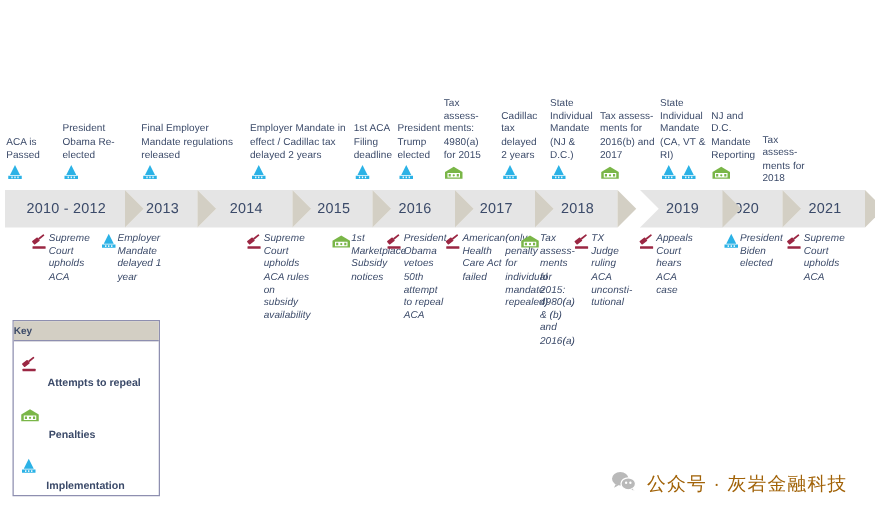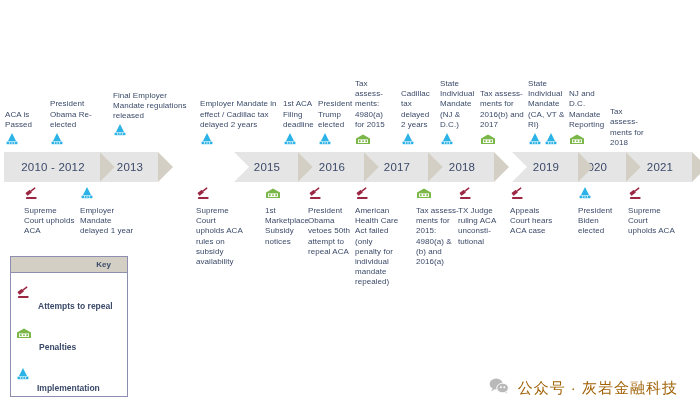--- a/index.html
+++ b/index.html
@@ -88,41 +88,42 @@
   }
   .events-top .ev {
     display: flex;
     flex-direction: column;
     justify-content: flex-end;
     height: 68px;
   }
   .events-top .ev-icons { margin-top: 2px; }
   .events-bottom .ev {
     display: flex;
-    flex-direction: column;
+    flex-direction: row;
     justify-content: flex-start;
+    font-style: italic;
   }
   .events-bottom .ev-icons { margin-bottom: 2px; }
 
   
   .icon { display: block; }
 
   
   #key-box {
     position: absolute;
     left: 10px;
     top: 256px;
     width: 118px;
     border: 1px solid #8e8fb0;
     background: #ffffff;
     box-sizing: border-box;
   }
   #key-header {
     background: #d3cfc4;
-    text-align: right;
+    text-align: left;
     font-size: 8px;
     font-weight: bold;
     color: #3b4a69;
     padding: 3px 16px 3px 0;
     border-bottom: 1px solid #8e8fb0;
   }
   .key-row {
     display: flex;
     align-items: center;
     gap: 7px;
@@ -153,20 +154,23 @@
 </head>
 <body>
 
 <div id="timeline-band">
     <div class="seg" style="left: 0px; width: 96px; z-index: 20;">
       <span class="seg-label">2010 - 2012</span>
     </div>
     <div class="seg notch" style="left: 96px; width: 58px; z-index: 19;">
       <span class="seg-label">2013</span>
     </div>
+    <div class="seg notch" style="left: 154px; width: 76px; z-index: 18;">
+      <span class="seg-label">2014</span>
+    </div>
     <div class="seg notch" style="left: 230px; width: 64px; z-index: 17;">
       <span class="seg-label">2015</span>
     </div>
     <div class="seg notch" style="left: 294px; width: 66px; z-index: 16;">
       <span class="seg-label">2016</span>
     </div>
     <div class="seg notch" style="left: 360px; width: 64px; z-index: 15;">
       <span class="seg-label">2017</span>
     </div>
     <div class="seg notch" style="left: 424px; width: 66px; z-index: 14;">
@@ -201,21 +205,21 @@
       <div class="ev-icons">
         <span class="icon"><svg width="14" height="14" viewBox="0 0 14 14">
             <path d="M7 1 L11 9 L3 9 Z" fill="#2bb2e6"></path>
             <rect x="1.6" y="9.6" width="10.8" height="2.6" fill="#2bb2e6"></rect>
             <rect x="4.1" y="10.2" width="1" height="1.4" fill="#ffffff"></rect>
             <rect x="6.5" y="10.2" width="1" height="1.4" fill="#ffffff"></rect>
             <rect x="8.9" y="10.2" width="1" height="1.4" fill="#ffffff"></rect>
           </svg></span>
       </div>
     </div>
-    <div class="ev" style="left: 113px; width: 78px; justify-content: center;">
+    <div class="ev" style="left: 113px; width: 78px;">
       <div class="ev-text">Final Employer Mandate regulations released</div>
       <div class="ev-icons">
         <span class="icon"><svg width="14" height="14" viewBox="0 0 14 14">
             <path d="M7 1 L11 9 L3 9 Z" fill="#2bb2e6"></path>
             <rect x="1.6" y="9.6" width="10.8" height="2.6" fill="#2bb2e6"></rect>
             <rect x="4.1" y="10.2" width="1" height="1.4" fill="#ffffff"></rect>
             <rect x="6.5" y="10.2" width="1" height="1.4" fill="#ffffff"></rect>
             <rect x="8.9" y="10.2" width="1" height="1.4" fill="#ffffff"></rect>
           </svg></span>
       </div>

